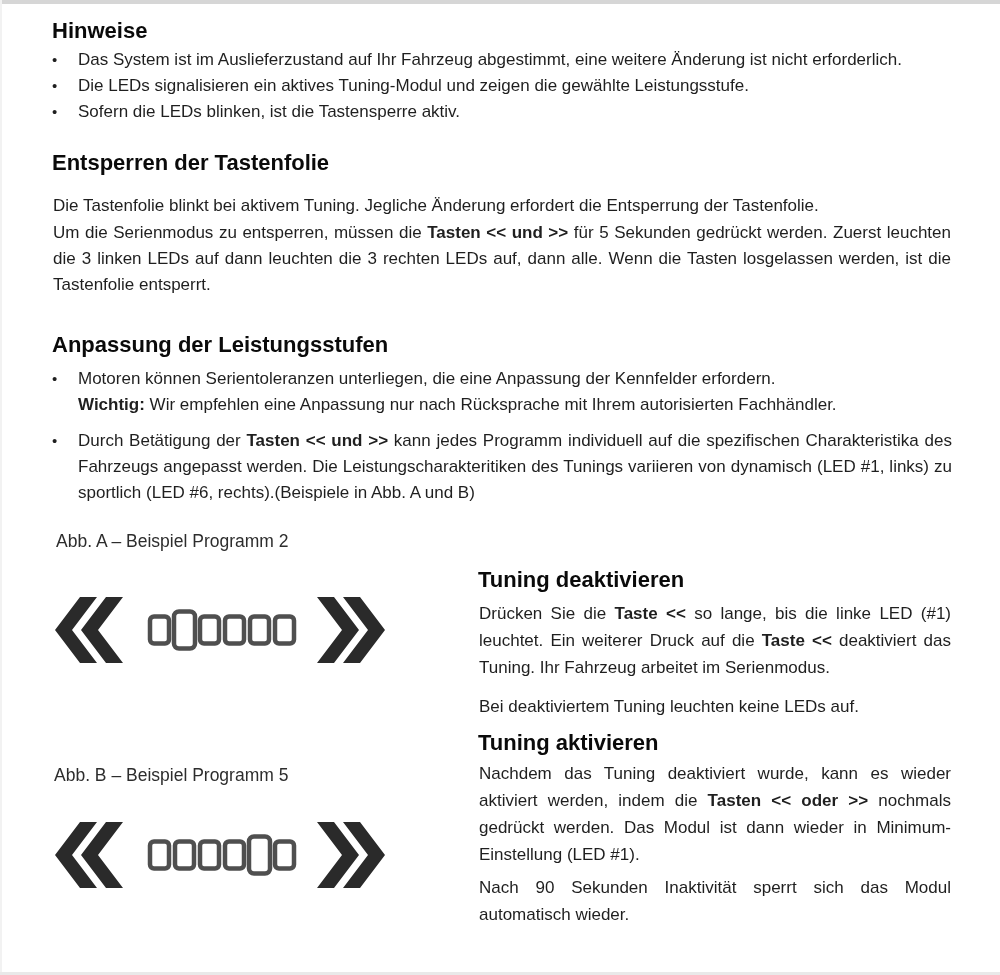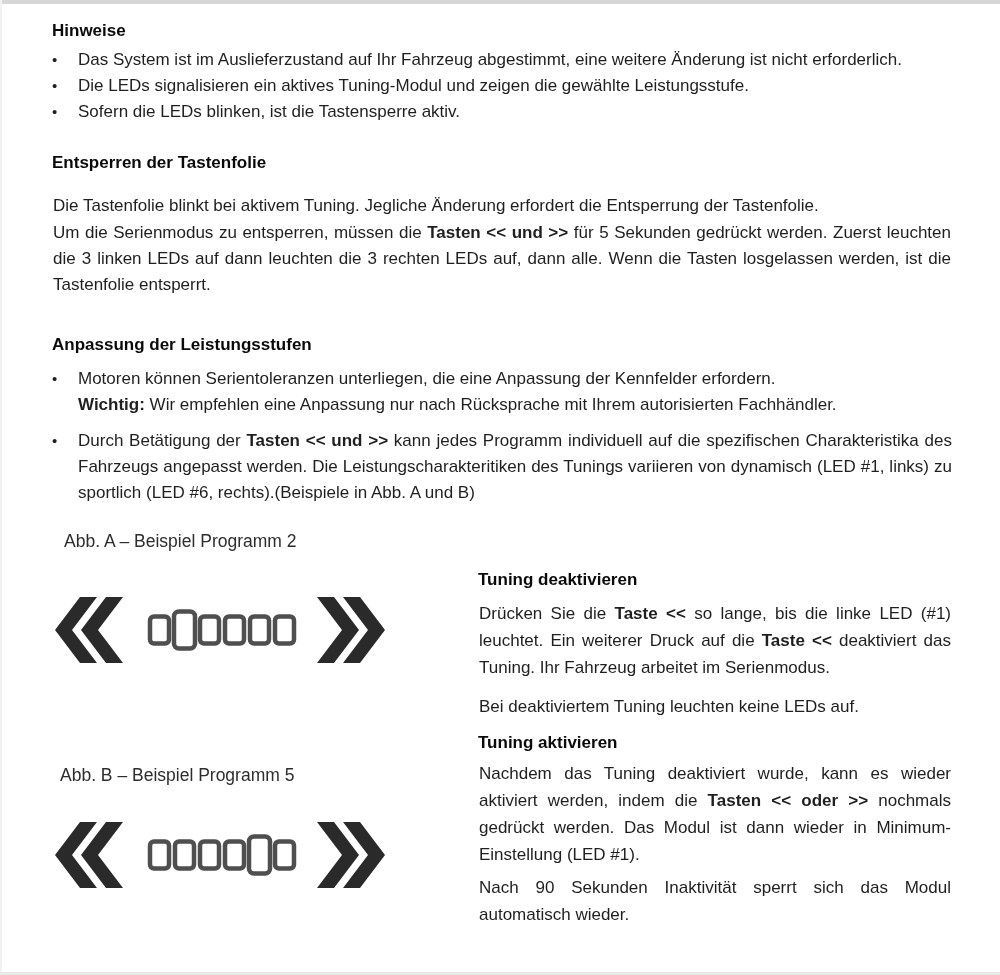--- a/index.html
+++ b/index.html
@@ -4,21 +4,21 @@
 <style>
   html,body{margin:0;padding:0;}
   body{
     width:1000px;height:975px;background:#ffffff;position:relative;overflow:hidden;
     font-family:"Liberation Sans",sans-serif;color:var(--text-color,#222222);
   }
   .edge-top{position:absolute;top:0;left:0;right:0;height:4px;background:#d6d6d6;}
   .edge-bottom{position:absolute;bottom:0;left:0;right:0;height:3px;background:#e9e9e9;}
   .edge-left{position:absolute;top:0;left:0;bottom:0;width:2px;background:#f2f2f2;}
   .page{padding:18px 48px 0 52px;}
-  .hd{font-size:17px;font-weight:bold;line-height:26px;margin:0;color:#0a0a0a;}
+  .hd{font-size:22px;font-weight:bold;line-height:26px;margin:0;color:#0a0a0a;}
   .bullets{list-style:none;margin:3px 0 0 0;padding:0;}
   .bullets li{display:flex;font-size:17px;line-height:26px;}
   .dot{flex:0 0 26px;width:26px;font-size:15px;}
   .btxt{flex:1;}
   .just{text-align:justify;}
   p{margin:1px;font-size:17px;line-height:26px;}
   .blk{display:block;}
   .lower{position:relative;margin-top:22px;height:400px;}
   .cap{position:absolute;font-size:17.5px;line-height:22px;color:#2d2d2d;white-space:nowrap;}
   svg.fig{position:absolute;display:block;}
@@ -67,42 +67,42 @@
       </span>
     </li>
     <li style="margin-top:10px;">
       <span class="dot">•</span>
       <span class="btxt just"><span>Durch Betätigung der </span><strong>Tasten &lt;&lt; und &gt;&gt;</strong><span> kann jedes Programm individuell auf die spezifischen Charakteristika des Fahrzeugs angepasst werden. Die Leistungscharakteritiken des Tunings variieren von dynamisch (LED #1, links) zu sportlich (LED #6, rechts).(Beispiele in Abb. A und B)</span></span>
     </li>
   </ul>
 
   <div class="lower">
 
-    <div class="cap" style="left:12px;top:2px;text-align:right;">Abb. A – Beispiel Programm 2</div>
+    <div class="cap" style="left:4px;top:2px;text-align:right;">Abb. A – Beispiel Programm 2</div>
 
     <svg class="fig" style="left:3px;top:63px;" width="330" height="80" viewBox="0 0 330 80" aria-hidden="true">
       <g>
         <polygon class="chev" points="25,6 0,39 25,72 42,72 17,39 42,6"></polygon>
         <polygon class="chev" points="51,6 26,39 51,72 68,72 43,39 68,6"></polygon>
       </g>
       <g>
         <rect class="led" x="95" y="25.5" width="19" height="27" rx="4"></rect>
         <rect class="led" x="119" y="20.5" width="21" height="37" rx="5" fill="#ec1414" stroke="none"></rect>
         <rect class="led" x="145" y="25.5" width="19" height="27" rx="4"></rect>
         <rect class="led" x="170" y="25.5" width="19" height="27" rx="4"></rect>
         <rect class="led" x="195" y="25.5" width="19" height="27" rx="4"></rect>
         <rect class="led" x="220" y="25.5" width="19" height="27" rx="4"></rect>
       </g>
       <g transform="translate(330,0) scale(-1,1)">
         <polygon class="chev" points="25,6 0,39 25,72 42,72 17,39 42,6"></polygon>
         <polygon class="chev" points="51,6 26,39 51,72 68,72 43,39 68,6"></polygon>
       </g>
     </svg>
 
-    <div class="cap" style="left:8px;top:236px;">Abb. B – Beispiel Programm 5</div>
+    <div class="cap" style="left:2px;top:236px;">Abb. B – Beispiel Programm 5</div>
 
     <svg class="fig" style="left:3px;top:288px;" width="330" height="80" viewBox="0 0 330 80" aria-hidden="true">
       <g>
         <polygon class="chev" points="25,6 0,39 25,72 42,72 17,39 42,6"></polygon>
         <polygon class="chev" points="51,6 26,39 51,72 68,72 43,39 68,6"></polygon>
       </g>
       <g>
         <rect class="led" x="95" y="25.5" width="19" height="27" rx="4"></rect>
         <rect class="led" x="120" y="25.5" width="19" height="27" rx="4"></rect>
         <rect class="led" x="145" y="25.5" width="19" height="27" rx="4"></rect>

